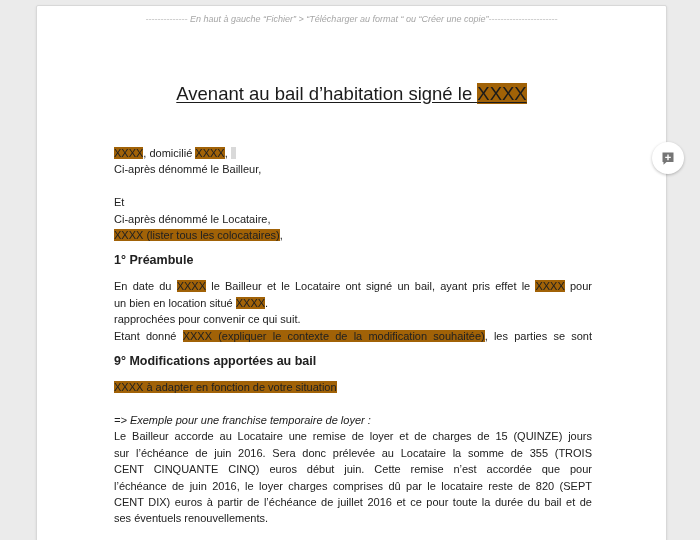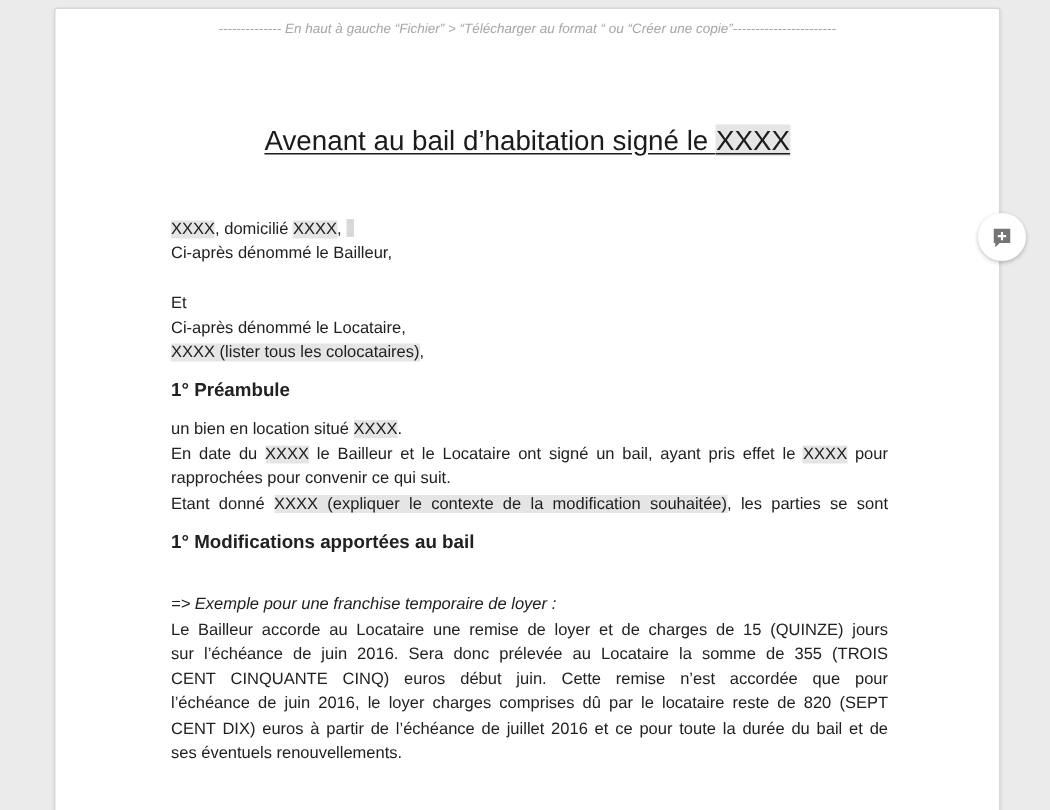--- a/index.html
+++ b/index.html
@@ -53,21 +53,21 @@
   }
   .heading {
     font-weight: bold;
     font-size: 12.5px;
     line-height: 17px;
     margin-top: 9px;
     margin-bottom: 9px;
   }
   .just { text-align: justify; text-align-last: justify; }
   .it { font-style: italic; }
-  .hl-orange { background: #e5e5e5; }
+  .hl-orange { background: #a16207; }
   .hl-gray {
     display: inline-block;
     width: 5px;
     height: 12px;
     background: #d9d9d9;
     vertical-align: -2px;
   }
 
   
   .comment-btn {
@@ -97,25 +97,26 @@
         <div class="blk instruction"><span>-------------- En haut à gauche “Fichier” &gt; “Télécharger au format “ ou “Créer une copie”-----------------------</span></div>
         <div class="blk title"><span>Avenant au bail d’habitation signé le </span><span class="hl-orange">XXXX</span></div>
         <div class="blk gap" style="height: 40px;"></div>
         <div class="blk line"><span class="hl-orange">XXXX</span><span>, domicilié </span><span class="hl-orange">XXXX</span><span>, </span><span class="hl-gray"></span></div>
         <div class="blk line"><span>Ci-après dénommé le Bailleur,</span></div>
         <div class="blk blank">&nbsp;</div>
         <div class="blk line"><span>Et</span></div>
         <div class="blk line"><span>Ci-après dénommé le Locataire,</span></div>
         <div class="blk line"><span class="hl-orange">XXXX (lister tous les colocataires)</span><span>,</span></div>
         <div class="blk heading"><span>1° Préambule</span></div>
+        <div class="blk line just"><span>En date du </span><span class="hl-orange">XXXX</span><span> le Bailleur et le Locataire ont signé un bail, ayant pris effet le </span><span class="hl-orange">XXXX</span><span> pour</span></div>
         <div class="blk line"><span>un bien en location situé </span><span class="hl-orange">XXXX</span><span>.</span></div>
-        <div class="blk line just"><span>En date du </span><span class="hl-orange">XXXX</span><span> le Bailleur et le Locataire ont signé un bail, ayant pris effet le </span><span class="hl-orange">XXXX</span><span> pour</span></div>
         <div class="blk line"><span>rapprochées pour convenir ce qui suit.</span></div>
         <div class="blk line just"><span>Etant donné </span><span class="hl-orange">XXXX (expliquer le contexte de la modification souhaitée)</span><span>, les parties se sont</span></div>
-        <div class="blk heading"><span>1° Modifications apportées au bail</span></div>
+        <div class="blk heading"><span>9° Modifications apportées au bail</span></div>
+        <div class="blk line"><span class="hl-orange">XXXX à adapter en fonction de votre situation</span></div>
         <div class="blk blank">&nbsp;</div>
         <div class="blk line"><span class="it">=&gt; Exemple pour une franchise temporaire de loyer :</span></div>
         <div class="blk line just"><span>Le Bailleur accorde au Locataire une remise de loyer et de charges de 15 (QUINZE) jours</span></div>
         <div class="blk line just"><span>sur l’échéance de juin 2016. Sera donc prélevée au Locataire la somme de 355 (TROIS</span></div>
         <div class="blk line just"><span>CENT CINQUANTE CINQ) euros début juin. Cette remise n’est accordée que pour</span></div>
         <div class="blk line just"><span>l’échéance de juin 2016, le loyer charges comprises dû par le locataire reste de 820 (SEPT</span></div>
         <div class="blk line just"><span>CENT DIX) euros à partir de l’échéance de juillet 2016 et ce pour toute la durée du bail et de</span></div>
         <div class="blk line"><span>ses éventuels renouvellements.</span></div>
       </div>
   </div>

